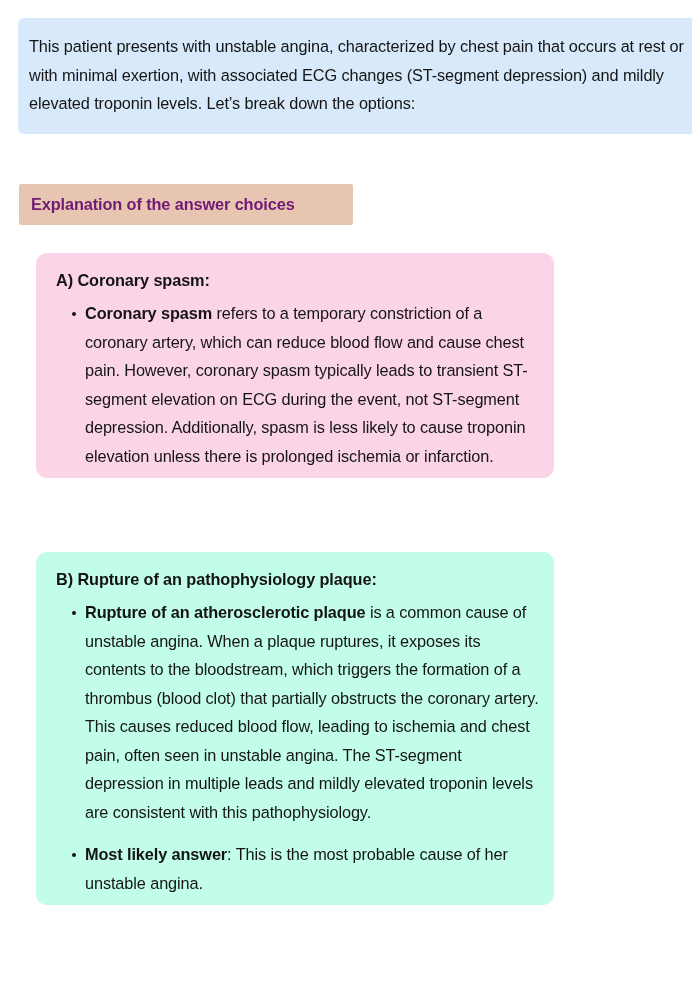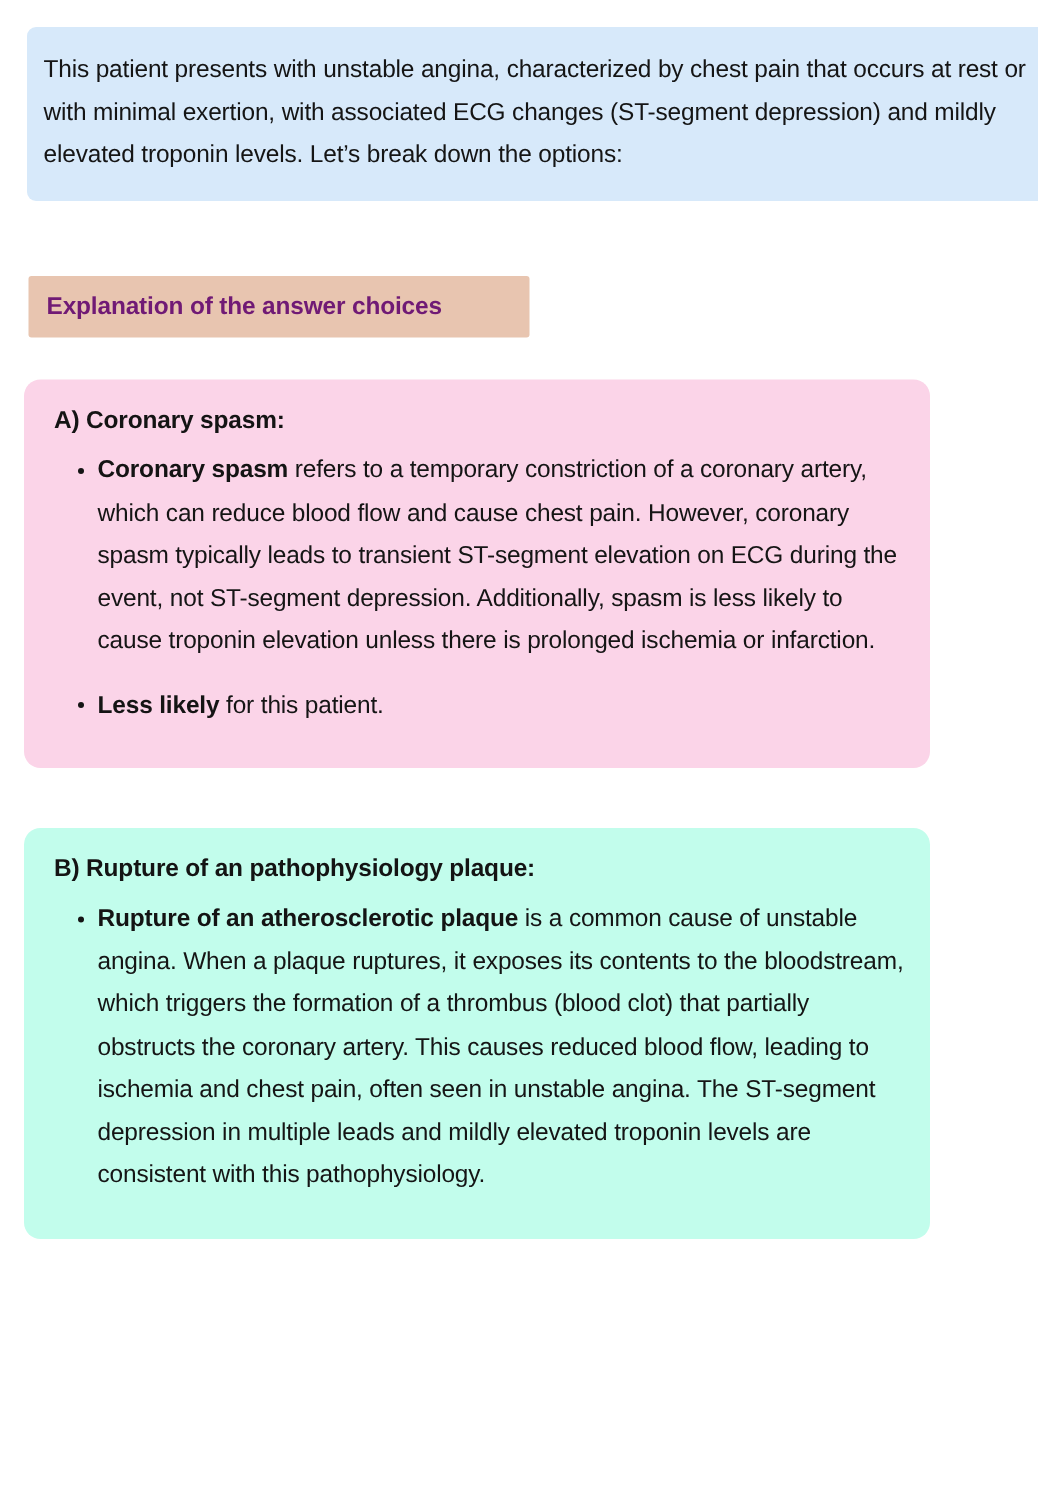--- a/index.html
+++ b/index.html
@@ -62,25 +62,25 @@
   .heading-chip-label {
     font-size: 16.3px;
     font-weight: bold;
     letter-spacing: -0.1px;
     color: #701a75;
   }
 
   
   .choice-card {
     position: absolute;
-    left: 16px;
-    width: 604px;
+    left: 36px;
+    width: 518px;
     box-sizing: border-box;
     border-radius: 11px;
-    padding: 14px 14px 28px 12px;
+    padding: 14px 14px 8px 12px;
   }
   .choice-card.pink  { background: #FBD4E8; top: 253px; }
   .choice-card.green { background: #C2FDEC; top: 552px; }
 
   .choice-title {
     font-size: 16.3px;
     font-weight: bold;
     line-height: 26px;
     letter-spacing: -0.1px;
     color: #141414;
@@ -126,28 +126,28 @@
   <div class="heading-chip">
     <span class="heading-chip-label">Explanation of the answer choices</span>
   </div>
 
   <div class="choice-card pink">
     <h2 class="choice-title">A) Coronary spasm:</h2>
     <ul class="bullet-list">
       <li class="bullet-item">
         <span class="bullet-lead">Coronary spasm</span><span> refers to a temporary constriction of a coronary artery, which can reduce blood flow and cause chest pain. However, coronary spasm typically leads to transient ST-segment elevation on ECG during the event, not ST-segment depression. Additionally, spasm is less likely to cause troponin elevation unless there is prolonged ischemia or infarction.</span>
       </li>
-      <li class="bullet-item">
-        <span class="bullet-lead">Less likely</span><span> for this patient.</span>
-      </li>
     </ul>
   </div>
 
   <div class="choice-card green">
     <h2 class="choice-title">B) Rupture of an pathophysiology plaque:</h2>
     <ul class="bullet-list">
       <li class="bullet-item">
         <span class="bullet-lead">Rupture of an atherosclerotic plaque</span><span> is a common cause of unstable angina. When a plaque ruptures, it exposes its contents to the bloodstream, which triggers the formation of a thrombus (blood clot) that partially obstructs the coronary artery. This causes reduced blood flow, leading to ischemia and chest pain, often seen in unstable angina. The ST-segment depression in multiple leads and mildly elevated troponin levels are consistent with this pathophysiology.</span>
       </li>
+      <li class="bullet-item">
+        <span class="bullet-lead">Most likely answer</span><span>: This is the most probable cause of her unstable angina.</span>
+      </li>
     </ul>
   </div>
 
 </div>
 
 </body></html>

